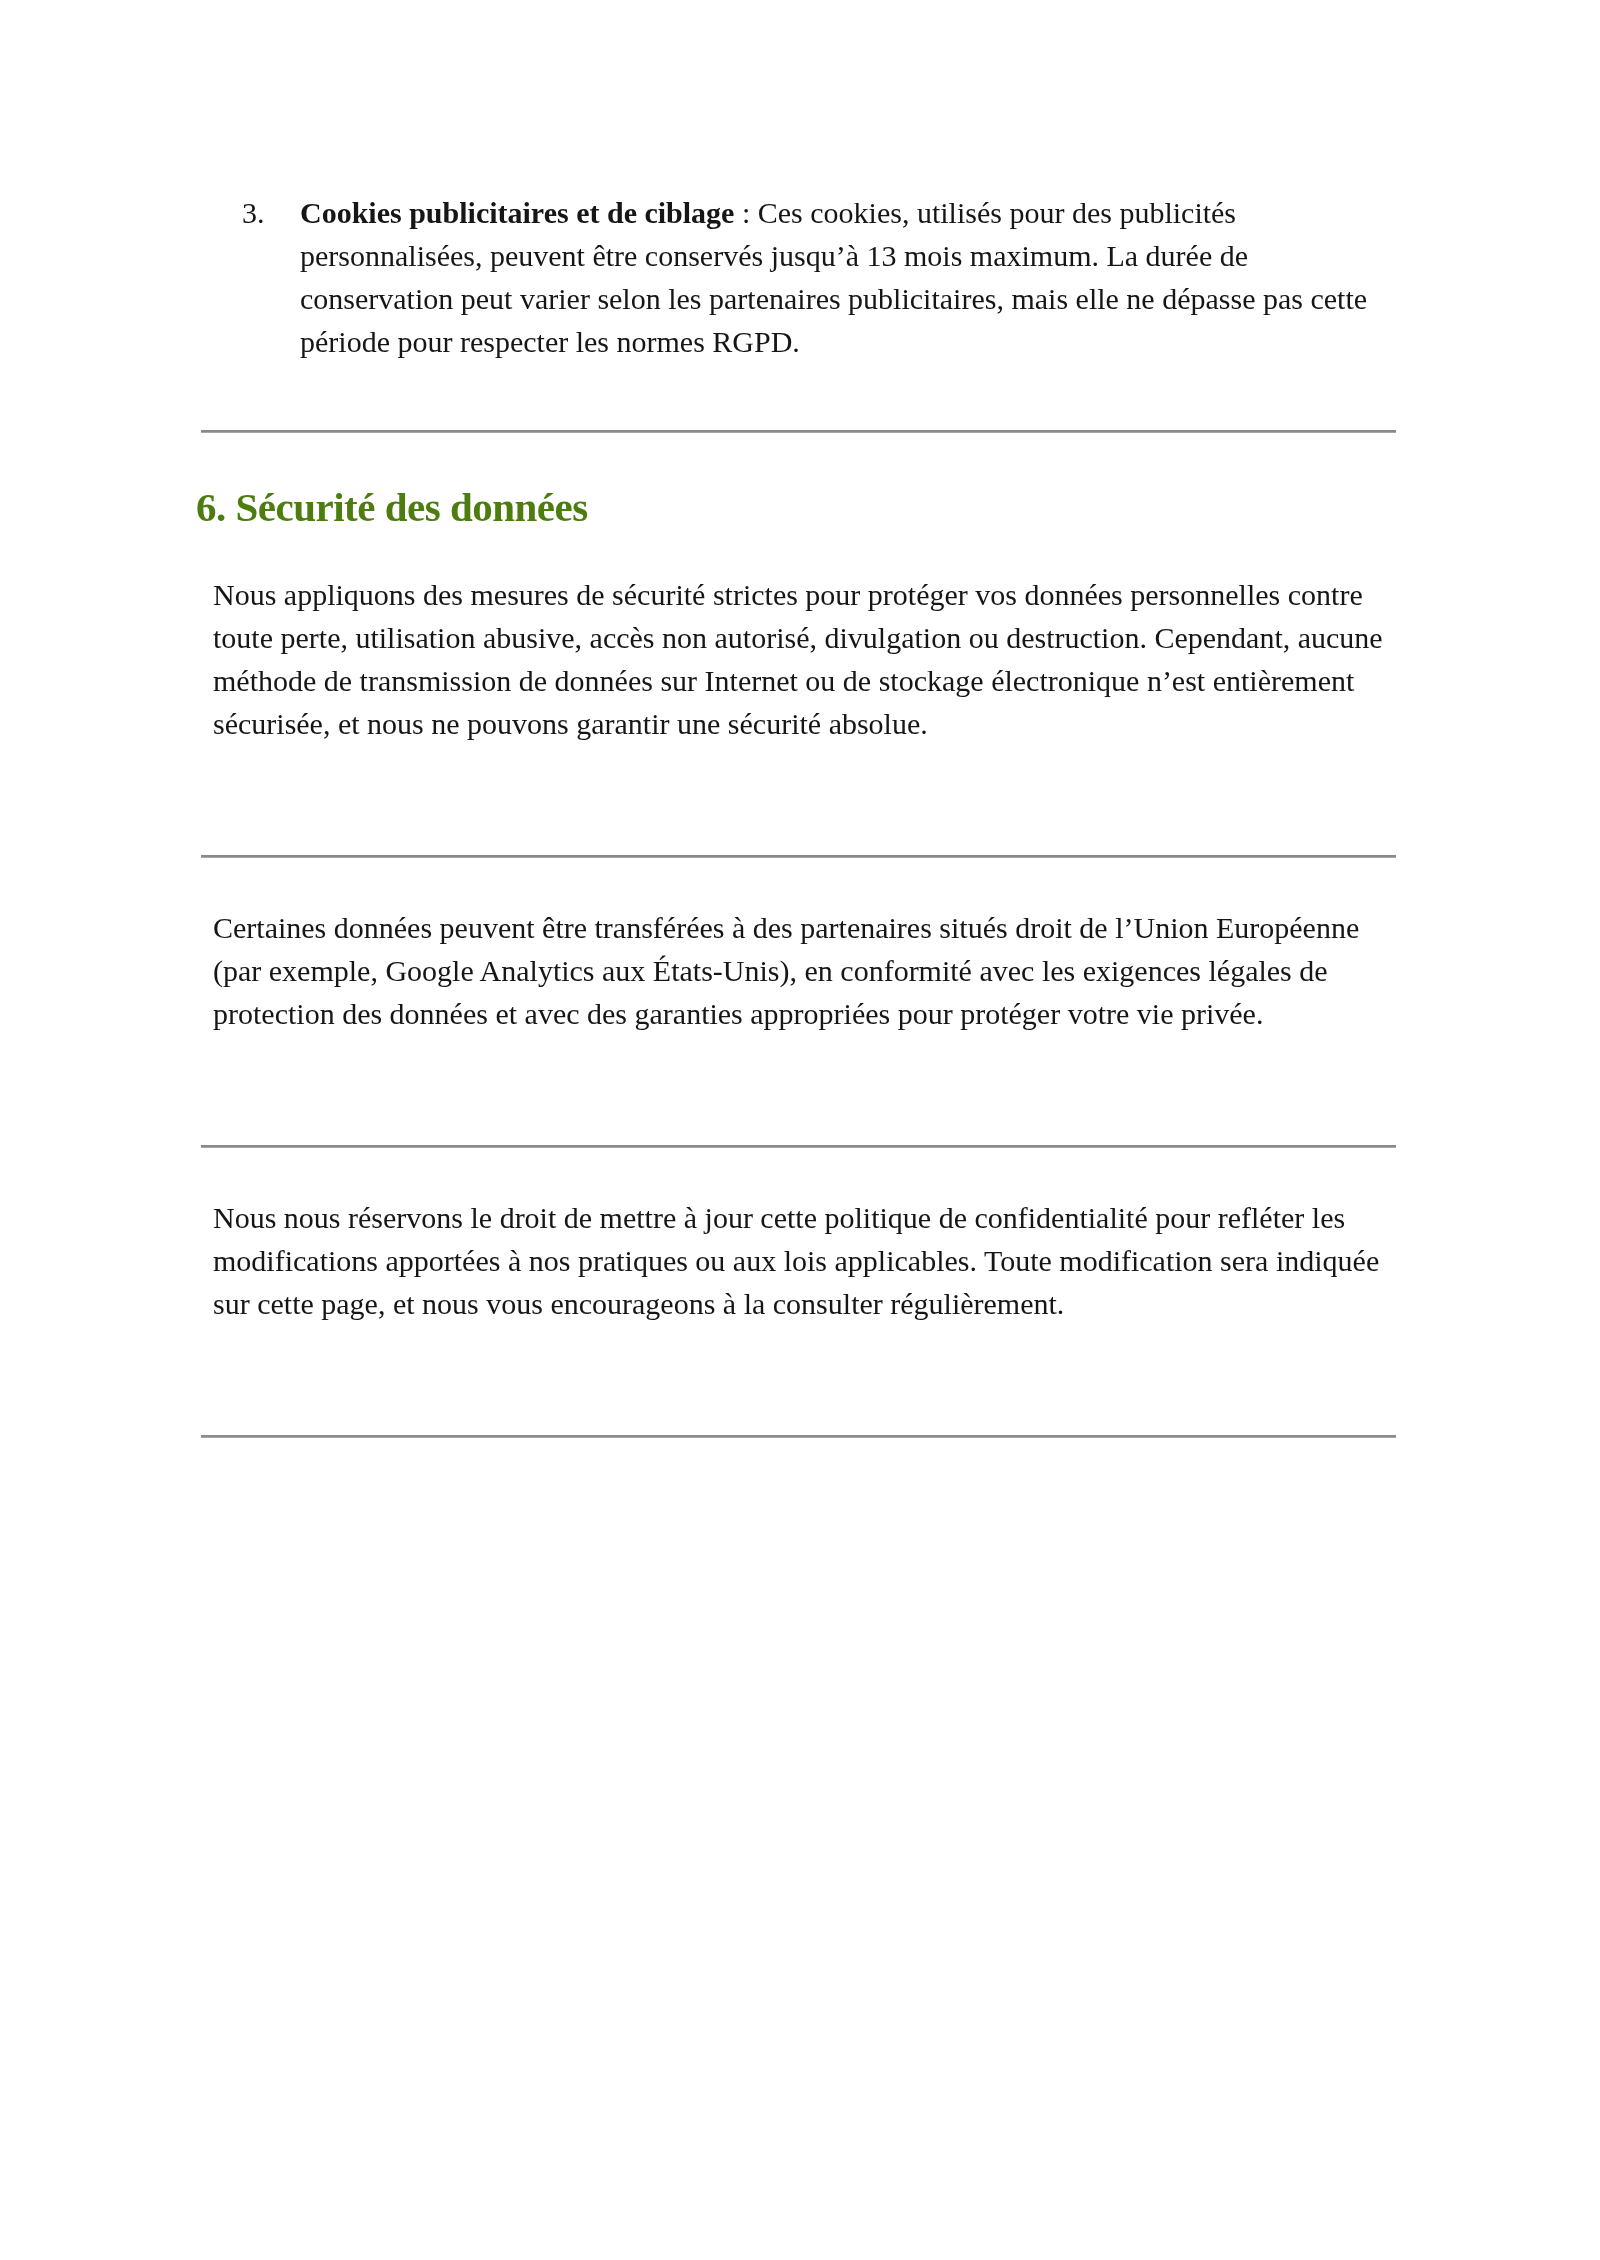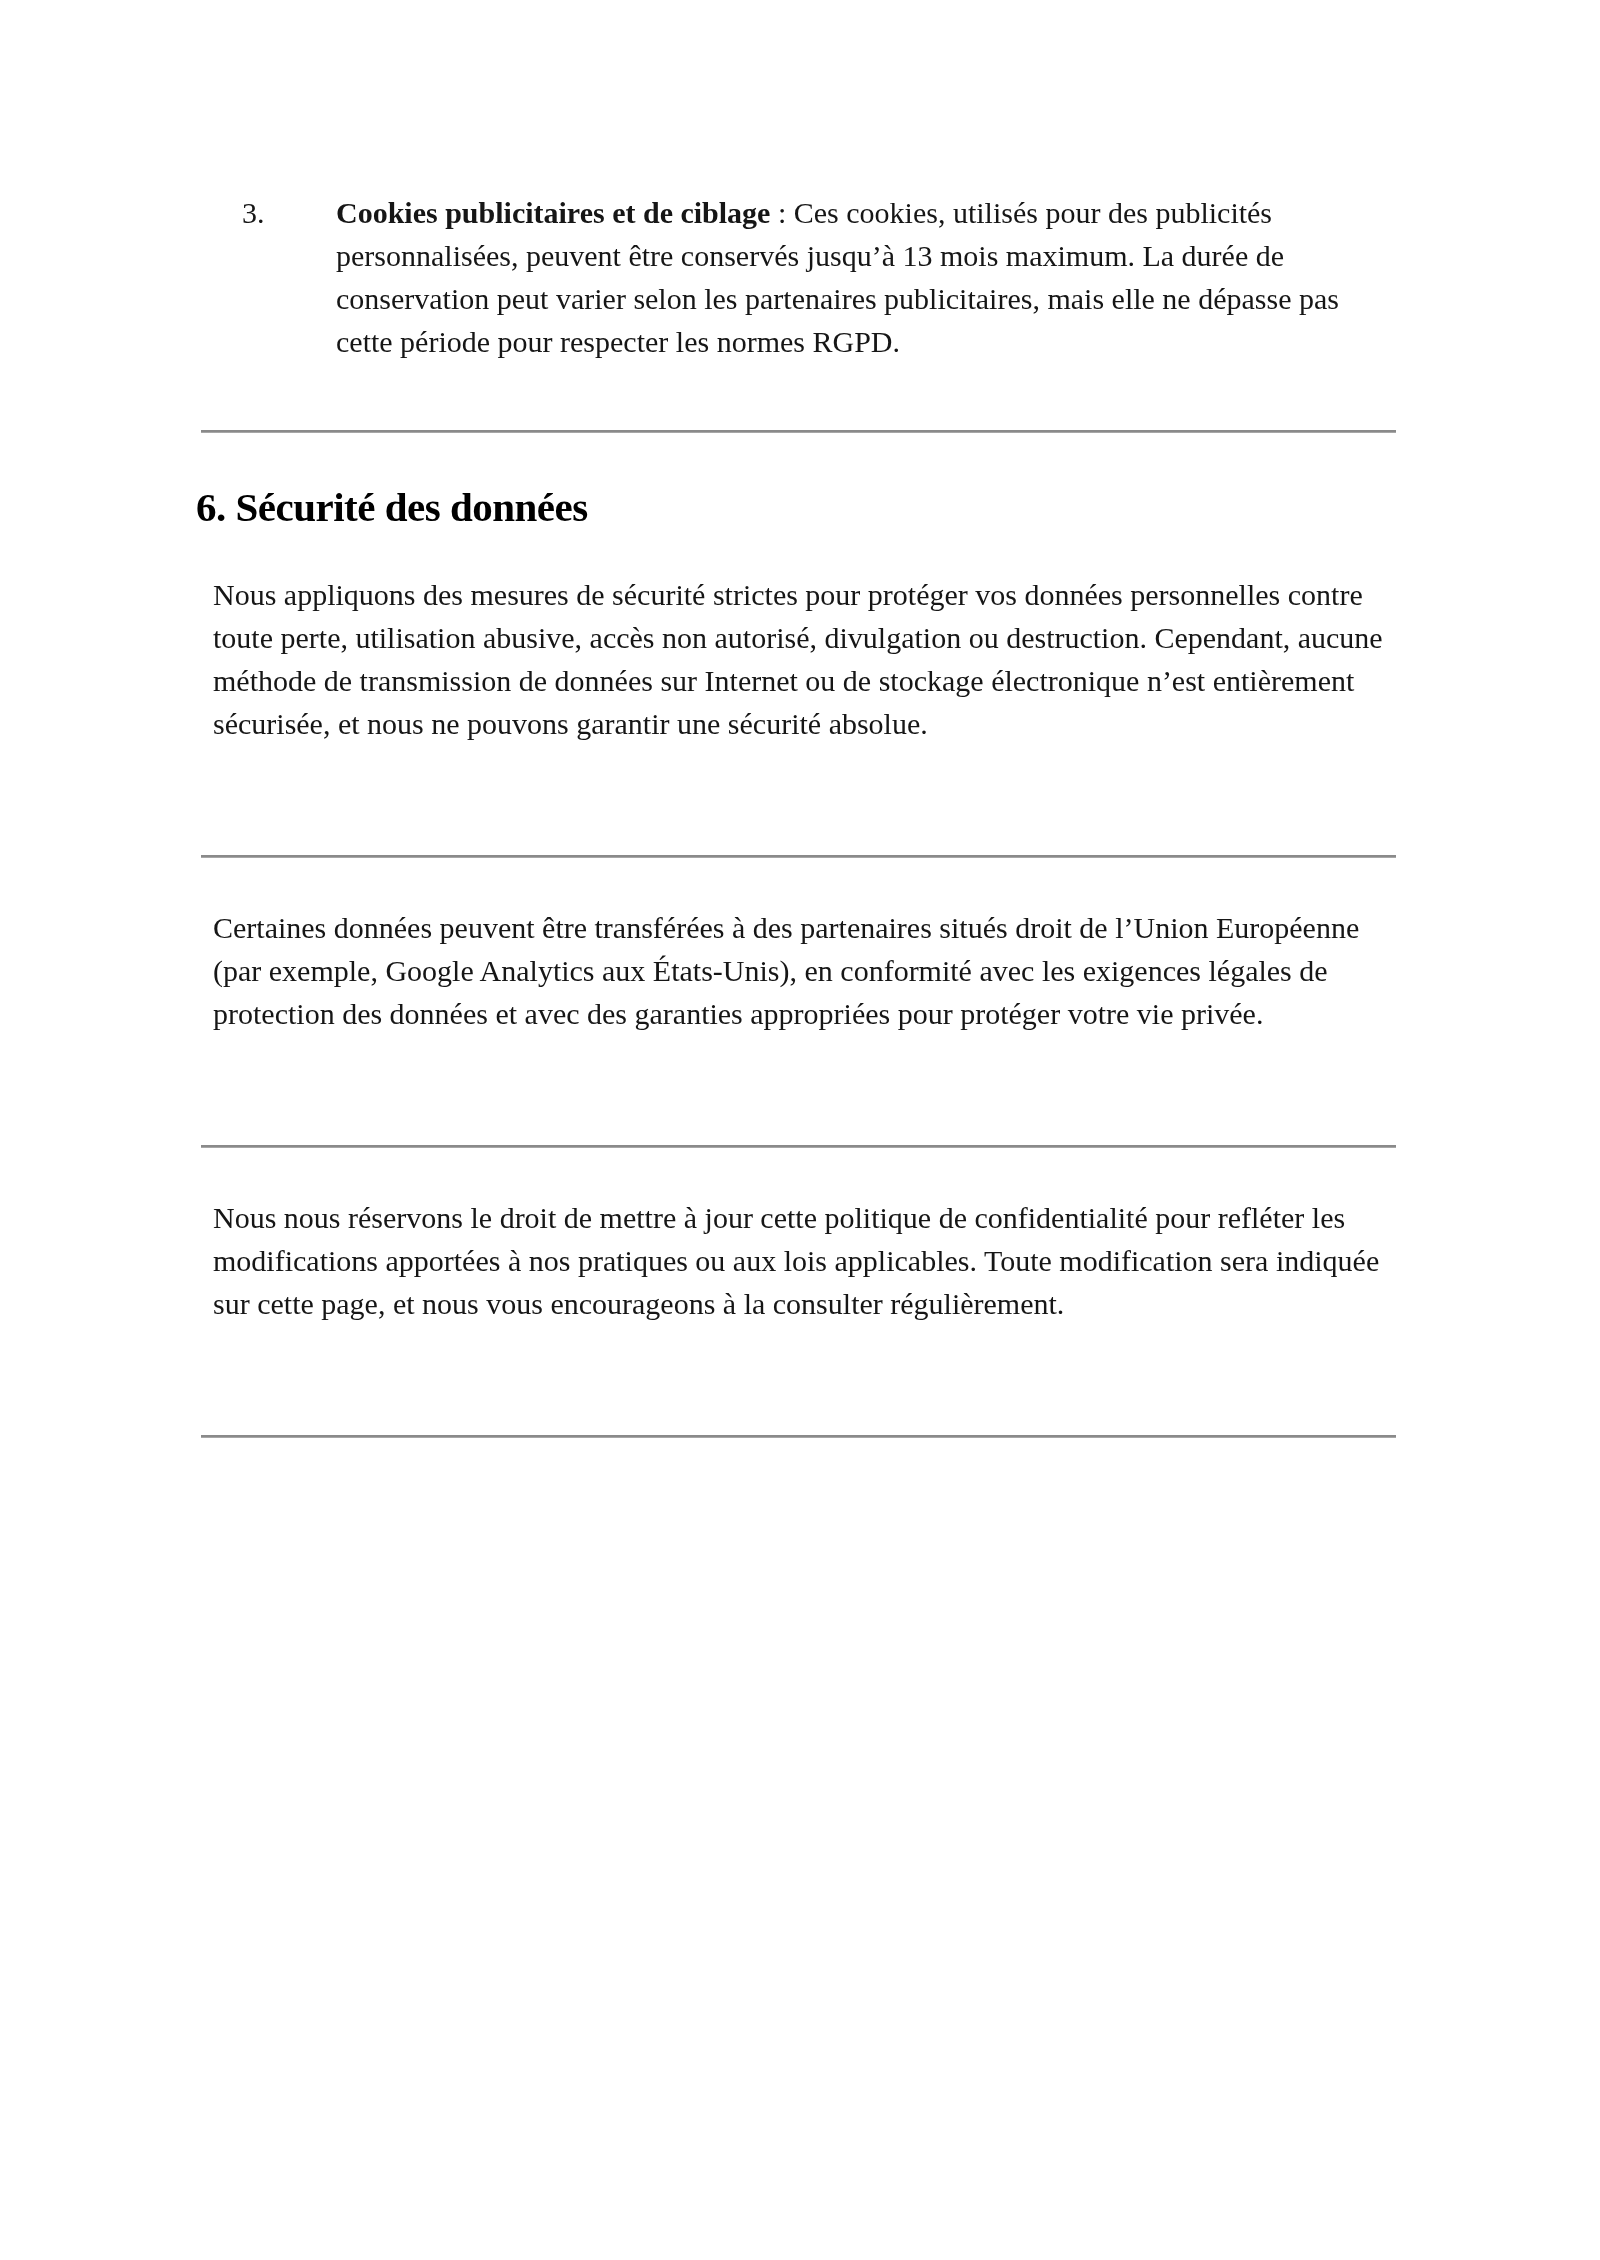--- a/index.html
+++ b/index.html
@@ -27,37 +27,36 @@
       display: flex;
       align-items: flex-start;
     }
     .list-marker {
       flex: none;
       margin-left: 46px;
       width: 58px;
     }
     .list-text {
       flex: 1;
-      margin-left: 36px;
     }
     strong { font-weight: bold; }
     .divider {
       border: none;
       height: 3px;
       width: 1195px;
       margin: 67px 0 48px 5px;
       background: linear-gradient(to bottom, #8a8a8a 0%, #8a8a8a 55%, #b7b7b7 100%);
     }
     h2 {
       margin: 0;
       font-size: 41px;
       line-height: 52px;
       font-weight: 700;
       letter-spacing: -0.5px;
-      color: #000000;
+      color: #4d7c0f;
     }
     p {
       margin: 40px 0 0 17px;
     }
     .lines-2 { min-height: 86px; }
     .lines-4 { min-height: 172px; }
     .lines-5 { min-height: 215px; }
   </style>
 </head>
 <body>

